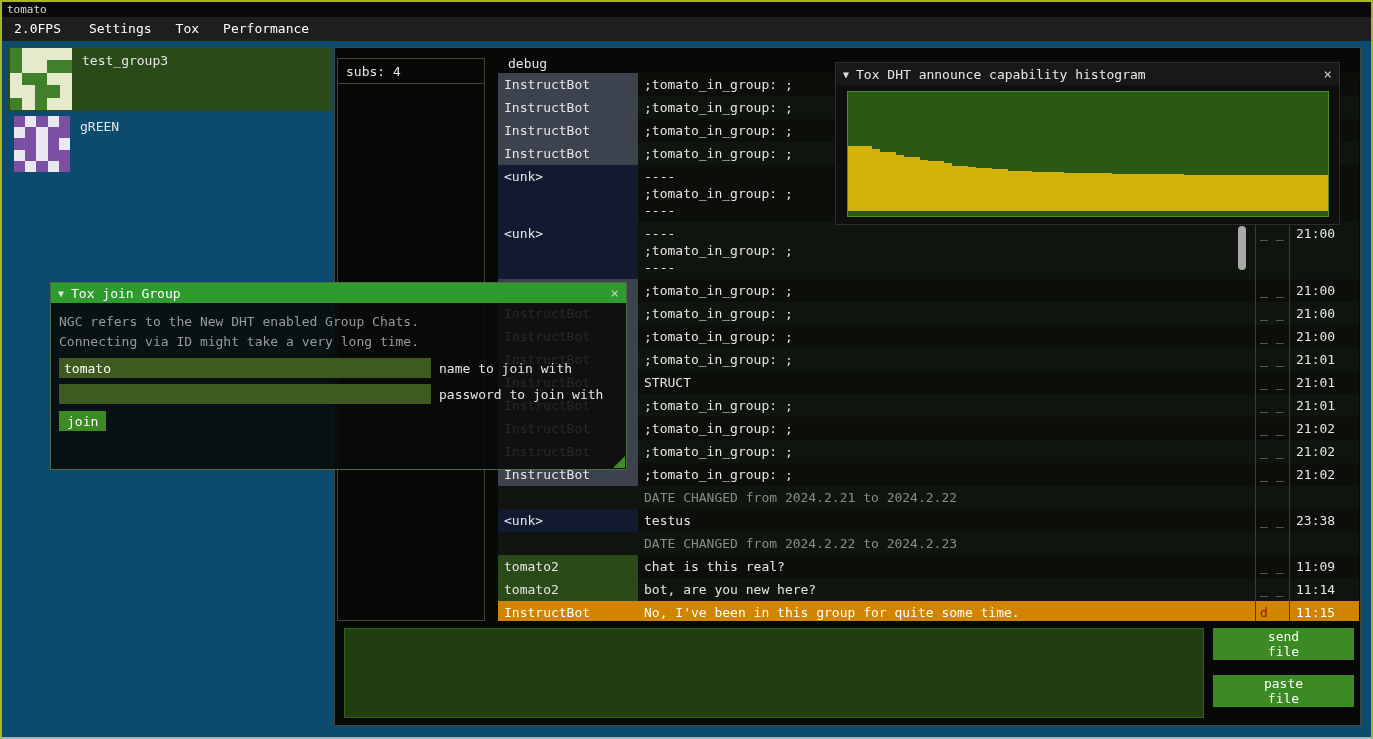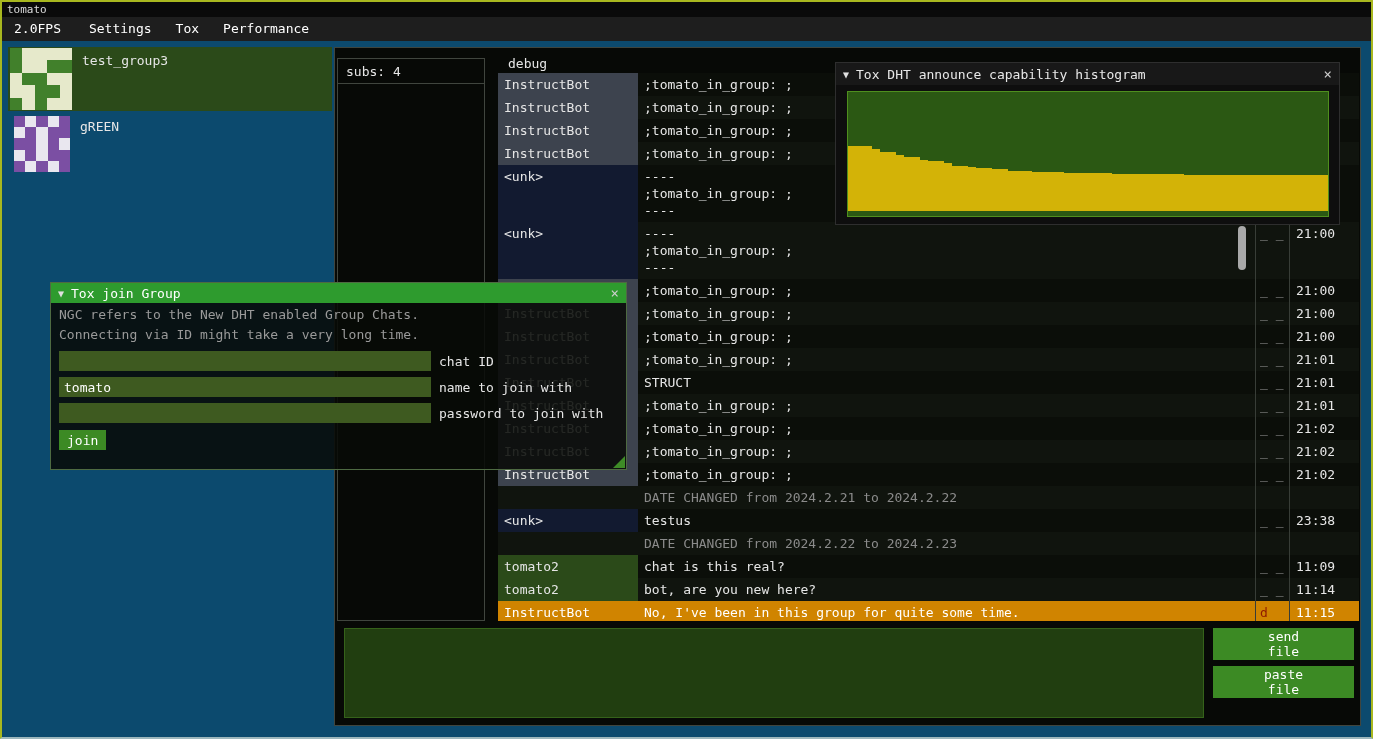--- a/index.html
+++ b/index.html
@@ -50,41 +50,41 @@
   .type-highlight .cell { background:var(--c-highlight-orange, #d08400); color:#fff; }
   .type-highlight .c-status { color:#8f1a00; }
   
   .chat-input { position:absolute; left:9px; top:580px; width:860px; height:90px;
                 background:var(--c-input-green, #213e10); border:1px solid #35621a;
                 color:#e6e6e6; font:inherit; resize:none; outline:none; }
   .file-buttons { position:absolute; left:878px; top:580px; width:141px; }
   .file-btn { display:block; width:141px; height:32px; background:var(--c-button-green, #3c8a24);
               color:#fff; border:none; font:inherit; white-space:pre-line; line-height:15px;
               text-align:center; cursor:pointer; }
-  .file-btn + .file-btn { margin-top:6px; }
+  .file-btn + .file-btn { margin-top:15px; }
   
   .scroll-thumb { position:absolute; left:1236px; top:224px; width:8px; height:44px;
                   background:#a9a9a9; border-radius:4px; z-index:5; }
   
   .hist-window { position:absolute; left:833px; top:60px; width:505px; height:163px; z-index:20;
                  background:#0e0e0e; border:1px solid #2e2e2e; }
   .hw-title { height:22px; background:#181818; display:flex; align-items:center; padding:0 7px; color:#e8e8e8; }
   .arrow { font-size:10px; margin-right:7px; color:#e0e0e0; }
   .wclose { margin-left:auto; color:#d0d0d0; font-size:14px; cursor:pointer; }
   .hw-plot { position:absolute; left:11px; top:28px; right:10px; bottom:7px;
              background:var(--c-plot-green, #2b5813); border:1px solid #4f8f1e;
              display:flex; align-items:flex-end; padding-bottom:5px; }
   .hw-bar { flex:1; background:var(--c-bar-yellow, #d3b307); }
   
   .join-window { position:absolute; left:48px; top:280px; width:577px; height:188px; z-index:30;
                  border:1px solid #4e6a42; }
   .jw-title { height:20px; background:var(--c-accent-green, #2e9b2e); display:flex; align-items:center;
               padding:0 7px; color:#fff; }
   .jw-body { position:absolute; left:0; right:0; top:20px; bottom:0;
-             background:rgba(8,10,7,0.87); padding:2px 8px; }
+             background:rgba(8,10,7,0.87); padding:9px 8px; }
   .jw-info { color:#9a9a9a; line-height:20px; }
   .jw-fields { margin-top:5px; }
   .jw-field-row { display:flex; align-items:center; margin-top:6px; }
   .jw-input { width:372px; height:20px; background:var(--c-field-green, #3e5a20); border:none;
               color:#fff; font:inherit; padding:0 5px; outline:none; }
   .jw-label { margin-left:8px; }
   .jw-join-btn { margin-top:7px; height:20px; padding:0 8px; background:var(--c-button-green, #3c8a24);
                  border:none; color:#fff; font:inherit; cursor:pointer; }
   .jw-grip { position:absolute; right:1px; bottom:1px; width:0; height:0;
              border-left:12px solid transparent; border-bottom:12px solid #3e8c26; }
@@ -388,24 +388,20 @@
     <div class="jw-title">
       <span class="arrow">▼</span>
       <span>Tox join Group</span>
       <span class="wclose">×</span>
     </div>
     <div class="jw-body">
       <div class="jw-info">NGC refers to the New DHT enabled Group Chats.</div>
       <div class="jw-info">Connecting via ID might take a very long time.</div>
       <div class="jw-fields">
           <div class="jw-field-row">
-            <input class="jw-input" style="">
-            <span class="jw-label">chat ID</span>
-          </div>
-          <div class="jw-field-row">
             <input class="jw-input" value="tomato" style="">
             <span class="jw-label">name to join with</span>
           </div>
           <div class="jw-field-row">
             <input class="jw-input" style="">
             <span class="jw-label">password to join with</span>
           </div>
         </div>
       <button class="jw-join-btn">join</button>
       <div class="jw-grip"></div>

